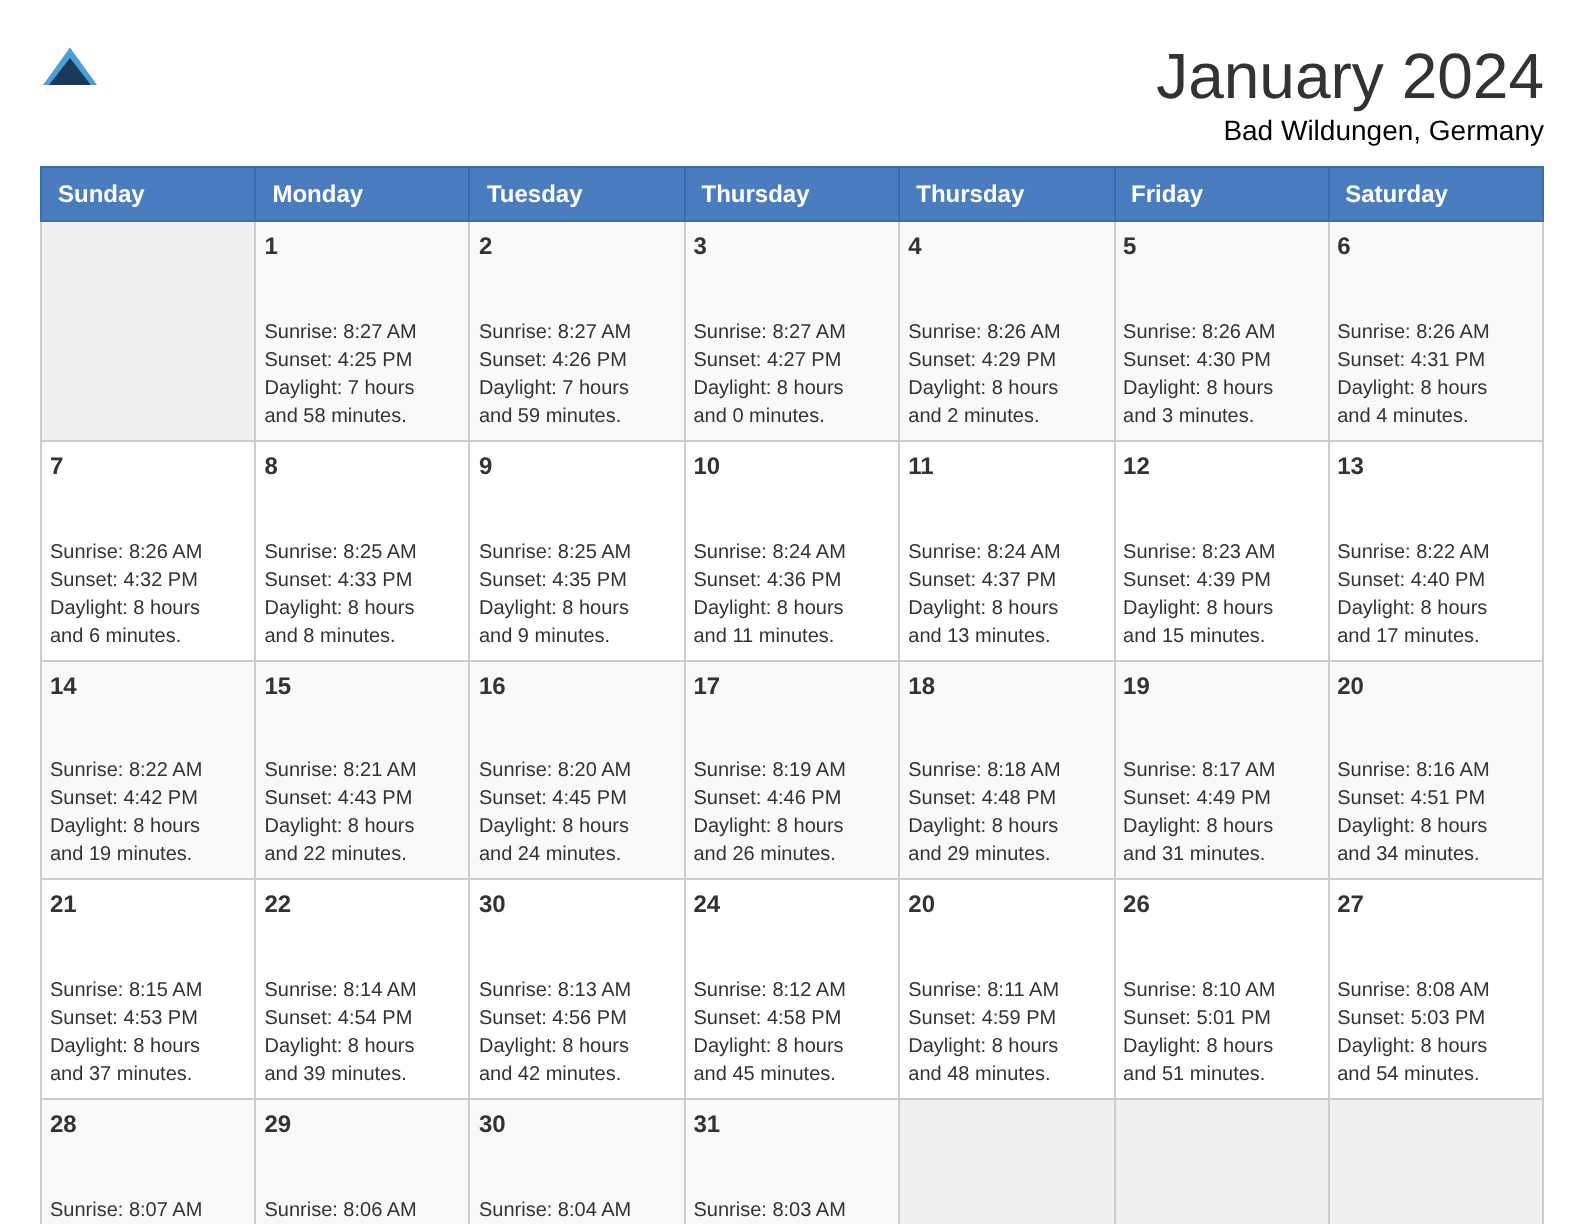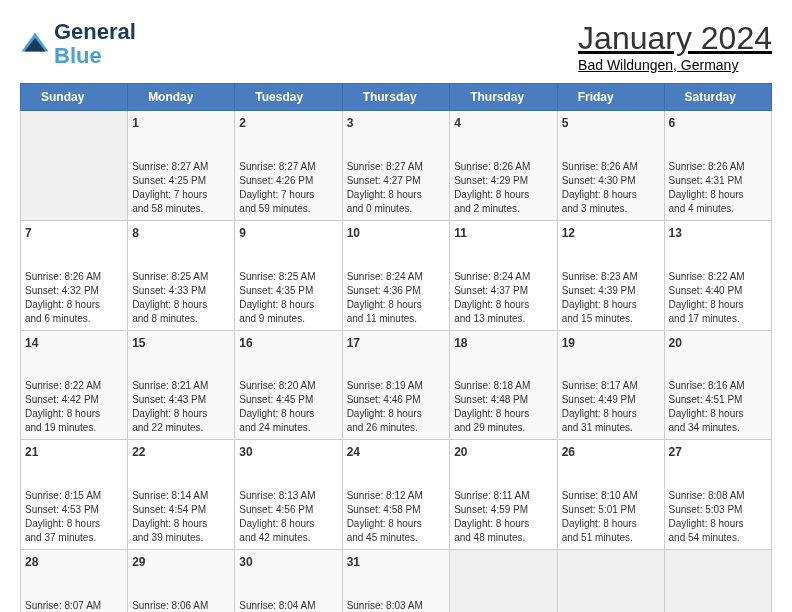--- a/index.html
+++ b/index.html
@@ -28,40 +28,40 @@
     }
     .logo-text span {
       color: #4a9fd4;
     }
     .logo-icon {
       width: 30px;
       height: 30px;
       margin-right: 4px;
     }
     .title-block {
-      text-decoration: underline;
+      text-align: right;
     }
     .month-title {
       font-size: 32px;
       color: #333;
       font-weight: normal;
     }
     .location {
       font-size: 14px;
       color: #000000;
     }
     table {
       width: 100%;
       border-collapse: collapse;
       font-size: 11px;
     }
     thead tr th {
       background-color: #4a7dbf;
       color: #fff;
-      padding: 6px 20px;
+      padding: 6px 8px;
       text-align: left;
       font-size: 12px;
       font-weight: bold;
       border: 1px solid #3a6daf;
     }
     tbody tr td {
       border: 1px solid #ccc;
       vertical-align: top;
       padding: 4px;
       min-height: 80px;
@@ -92,23 +92,20 @@
   </style>
 </head>
 <body>
 
 <div class="header">
   <div class="logo">
     <svg class="logo-icon" viewBox="0 0 40 40">
       <polygon points="20,5 38,30 2,30" fill="#4a9fd4"></polygon>
       <polygon points="20,12 34,30 6,30" fill="#1a3a5c"></polygon>
     </svg>
-    <div class="logo-text">
-      General<br><span>Blue</span>
-    </div>
   </div>
   <div class="title-block">
     <div class="month-title">January 2024</div>
     <div class="location">Bad Wildungen, Germany</div>
   </div>
 </div>
 
 <table>
   <thead>
     <tr>

